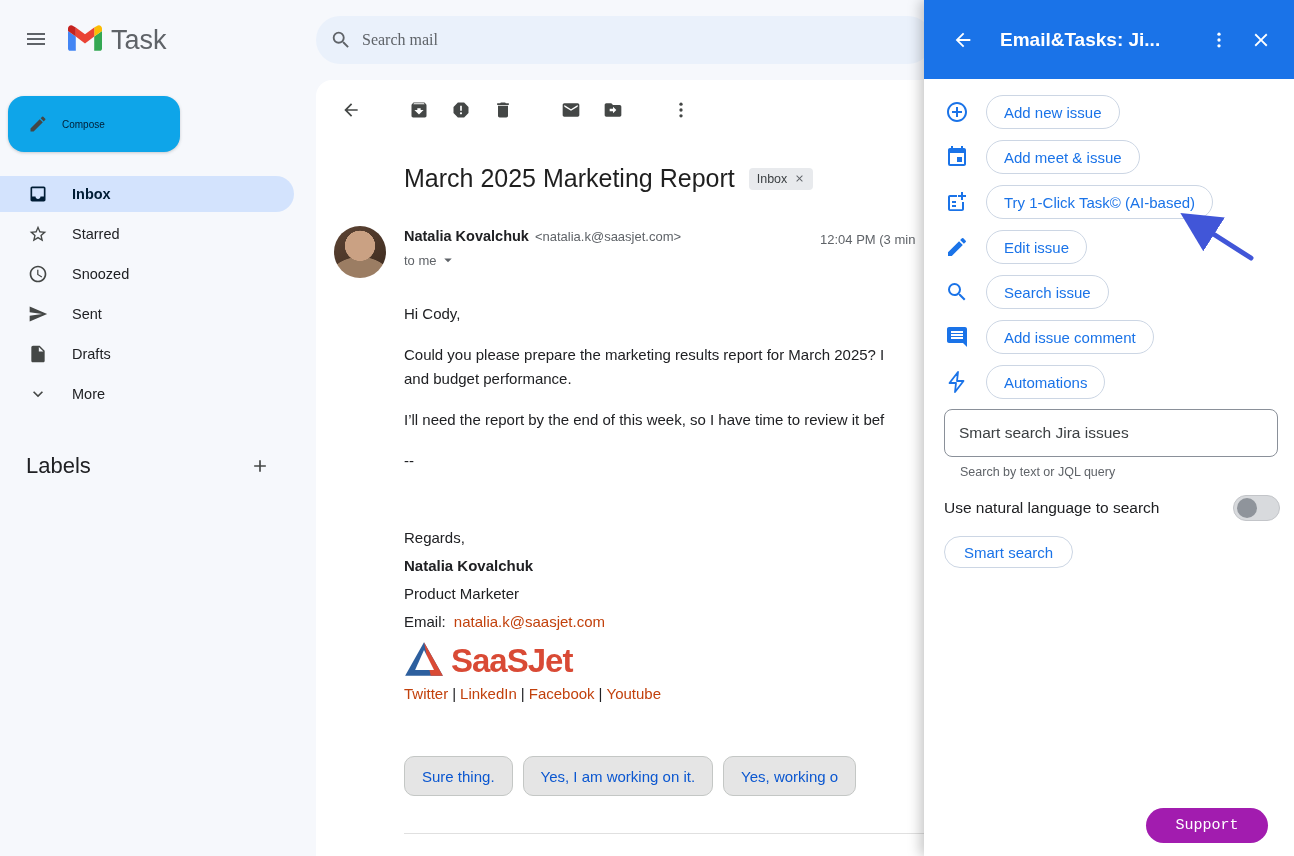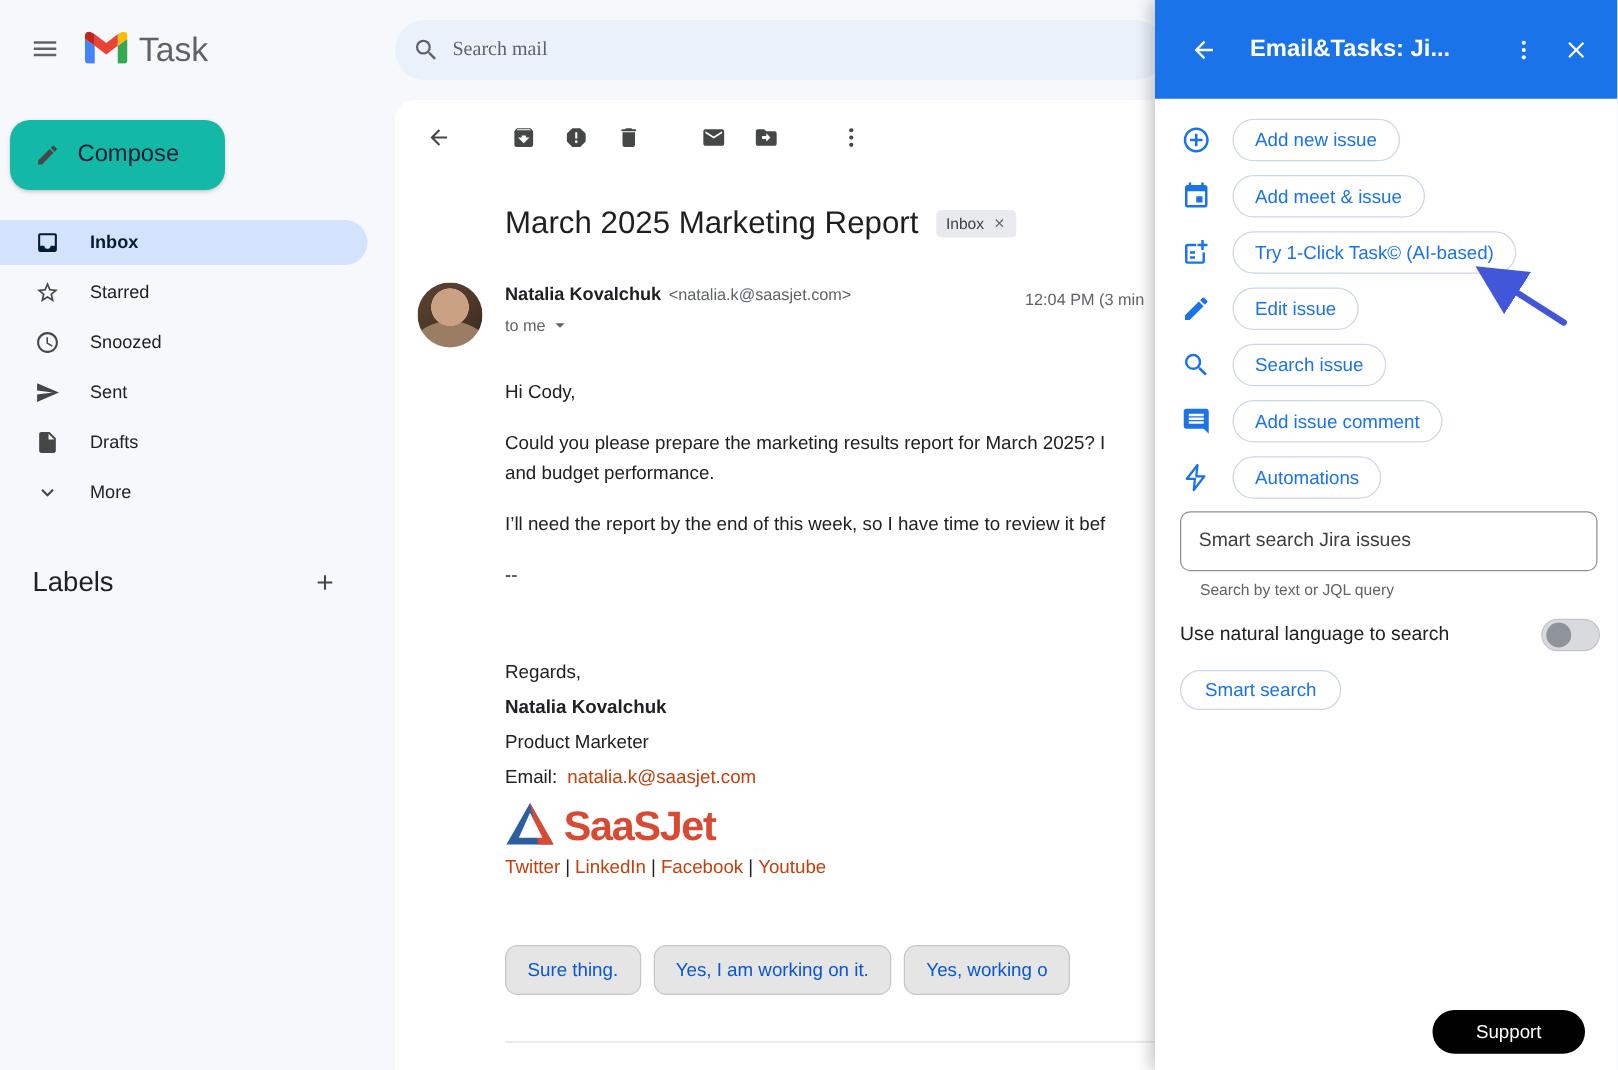--- a/index.html
+++ b/index.html
@@ -11,21 +11,21 @@
   .icon-btn{display:flex;align-items:center;justify-content:center;border-radius:50%;cursor:pointer;background:transparent;border:none}
   .hamburger{width:48px;height:48px;margin-left:12px}
   .brand{display:flex;align-items:center;gap:9px;margin-left:8px}
   .brand-text{font-size:27px;color:#5f6368}
   .searchbar{position:absolute;left:316px;top:16px;width:616px;height:48px;background:#eaf1fb;border-radius:24px;display:flex;align-items:center;padding:0 8px 0 14px;gap:10px}
   .search-input{border:none;background:transparent;outline:none;font-size:16px;color:#0369a1;flex:1;font-family:Liberation Serif, serif}
   .search-input::placeholder{color:#5f6368;opacity:1}
 
   
   .sidebar{position:absolute;top:80px;left:0;width:300px}
-  .compose-btn{margin:16px 0 24px 8px;height:56px;width:172px;background:#14b8a6;border:none;border-radius:16px;display:flex;align-items:center;gap:14px;padding:0 20px;font-size:19px;font-weight:500;color:#001d35;font-family:inherit;cursor:pointer;box-shadow:0 1px 3px rgba(60,64,67,.25)}
+  .compose-btn{margin:16px 0 24px 8px;height:56px;width:172px;background:#0ea5e9;border:none;border-radius:16px;display:flex;align-items:center;gap:14px;padding:0 20px;font-size:10px;font-weight:500;color:#001d35;font-family:inherit;cursor:pointer;box-shadow:0 1px 3px rgba(60,64,67,.25)}
   .nav-item{height:36px;display:flex;align-items:center;gap:24px;padding-left:28px;border-radius:0 18px 18px 0;margin-right:6px;margin-bottom:4px;font-size:14.5px;color:#202124;cursor:pointer}
   .nav-item.active{background:#d3e3fd;font-weight:700;color:#001d35}
   .labels-row{display:flex;align-items:center;justify-content:space-between;margin:38px 24px 0 26px}
   .labels-title{font-size:22px;color:#202124}
 
   
   .mail-card{position:absolute;top:80px;left:316px;width:628px;height:776px;background:#fff;border-radius:16px 16px 0 0}
   .toolbar{position:absolute;top:10px;left:14px;display:flex;align-items:center}
   .tool{width:42px;height:40px}
   .tb-gap{width:26px}
@@ -67,21 +67,21 @@
   .action-row{position:absolute;left:20px;display:flex;align-items:center;gap:16px;height:34px}
   .action-icon{width:26px;height:26px;display:flex;align-items:center;justify-content:center;cursor:pointer}
   .pill-btn{height:34px;display:flex;align-items:center;padding:0 17px;border:1.5px solid #ccd6e4;border-radius:17px;background:#fff;color:#1a73e8;font-size:15px;font-weight:500;font-family:inherit;cursor:pointer;white-space:nowrap}
   .panel-search{position:absolute;left:20px;top:409px;width:334px;height:48px;border:1px solid #8a9099;border-radius:8px;padding:0 14px;font-size:15.5px;color:#3c4043;font-family:inherit;background:#fff;outline:none}
   .search-helper{position:absolute;left:36px;top:465px;font-size:12.5px;color:#5f6368}
   .nl-row{position:absolute;left:20px;top:495px;width:336px;display:flex;align-items:center;justify-content:space-between}
   .nl-label{font-size:15.5px;color:#202124}
   .switch{width:47px;height:26px;border-radius:14px;background:#d8dadd;border:1px solid #c3c5c9;position:relative;cursor:pointer}
   .switch-knob{position:absolute;top:2px;left:3px;width:20px;height:20px;border-radius:50%;background:#8f949b}
   .smart-search-btn{position:absolute;left:20px;top:536px;height:32px;display:flex;align-items:center;padding:0 19px;border:1.5px solid #ccd6e4;border-radius:16px;background:#fff;color:#1a73e8;font-size:15px;font-weight:500;font-family:inherit;cursor:pointer}
-  .support-btn{position:absolute;left:222px;top:808px;width:122px;height:35px;border:none;border-radius:18px;background:#000000;color:#fff;font-size:15px;font-weight:500;font-family:Liberation Sans, sans-serif;cursor:pointer}
+  .support-btn{position:absolute;left:222px;top:808px;width:122px;height:35px;border:none;border-radius:18px;background:#a21caf;color:#fff;font-size:15px;font-weight:500;font-family:Liberation Mono, monospace;cursor:pointer}
   .annotation-arrow{position:absolute;left:255px;top:208px;width:85px;height:60px;pointer-events:none}
 </style>
 </head>
 <body>
 
 <div class="topbar">
   <button class="icon-btn hamburger">
     <span>
       <svg width="24" height="24" viewBox="0 0 24 24">
           <path fill="#5f6368" d="M3 18h18v-2H3v2zm0-5h18v-2H3v2zm0-7v2h18V6H3z"></path>

